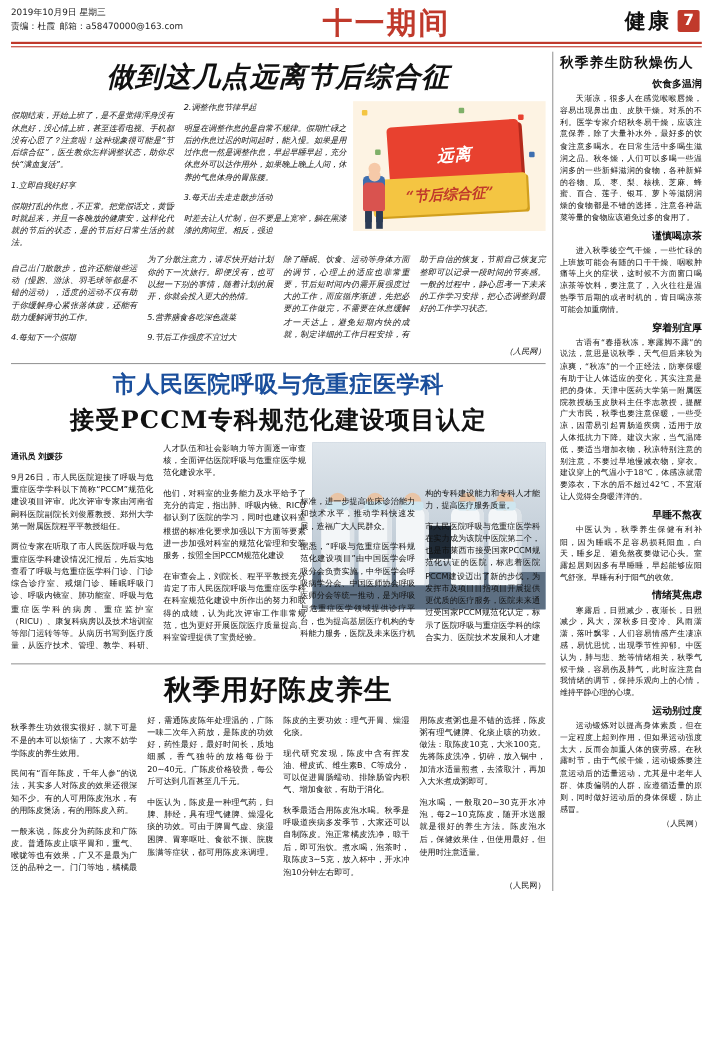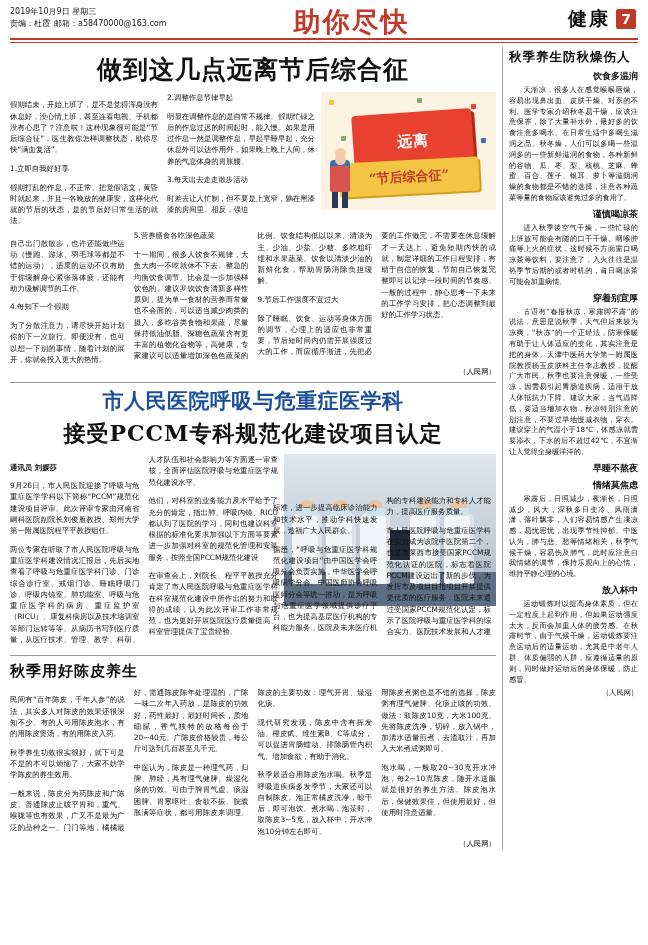--- a/index.html
+++ b/index.html
@@ -47,29 +47,29 @@
     font-size:25px; font-weight:bold; letter-spacing:1px;
     margin: 6px 0 6px 0;
   }
   .headline-2 {
     text-align:center;
     font-family:"DejaVu Serif","Liberation Serif",serif;
     font-size:21px; font-weight:bold; color:#1b4f9c; letter-spacing:0.5px;
     margin-bottom:4px;
   }
   .headline-3 {
-    text-align:left;
+    text-align:center;
     font-family:Liberation Sans, sans-serif;
-    font-size:15px; font-weight:bold; letter-spacing:1px;
+    font-size:25px; font-weight:bold; letter-spacing:1px;
     margin: 6px 0 6px 0;
   }
   .sign { text-align:right; font-size:7.4px; margin-top:2px; }
 
   
-  .art1 { position:relative; }
+  .art1 { position:relative;font-style:italic; }
   .illus {
     float: none;
     position:absolute; right:0; top:0;
     width: 175px; height: 118px;
     background:#fdf3e3;
     overflow:hidden;
   }
   .illus .burst {
     position:absolute; left:32px; top:20px; width:120px; height:58px;
     background:#e8412f; border-radius:4px;
@@ -142,21 +142,21 @@
     <div class="mast-left">
       <div class="row">
         <span>2019年10月9日 星期三</span>
       </div>
       <div class="row">
         <span>责编：杜霞</span>
         <span>邮箱：a58470000@163.com</span>
       </div>
     </div>
     <div class="mast-mid">
-      <div class="mast-title">助你尽快</div>
+      <div class="mast-title">十一期间</div>
     </div>
     <div class="mast-right">
       <div class="sec">健康</div>
       <div class="pagenum">7</div>
     </div>
   </div>
   <div class="mast-rule2"></div>
 
   <div class="body-wrap">
 
@@ -209,21 +209,20 @@
           <div style="position:absolute; left:314px; top:0; width:175px; font-size:7.4px; line-height:1.52; text-align:justify;">
             <div style="height:118px"></div>
           </div>
         </div>
 
         <div style="columns:4; column-gap:9px; font-size:7.4px; line-height:1.52; text-align:justify; margin-top:2px;">
           <p>自己出门散散步，也许还能做些运动（慢跑、游泳、羽毛球等都是不错的运动），适度的运动不仅有助于你缓解身心紧张落体疲，还能有助力缓解调节的工作。</p>
           <p class="b">4.每知下一个假期</p>
           <p>为了分散注意力，请尽快开始计划你的下一次旅行。即便没有，也可以想一下别的事情，随着计划的展开，你就会投入更大的热情。</p>
           <p class="b">5.营养膳食各吃深色蔬菜</p>
-          <p>十一期间，很多人饮食不规律，大鱼大肉一不吃就休不下去。整急的均衡饮食调节。比会是一步加强样饮色的。建议罗饮饮食清新多样性原则，提为单一食材的营养而常量也不会面的，可以适当减少肉类的摄入，多吃谷类食物和果蔬，尽量保持低油低脂、深糖色蔬菜含有更丰富的植物化合物等，高健康，专家建议可以适量增加深色色蔬菜的比例。饮食结构低以以来、清淡为主、少油、少盐、少糖、多吃粗纤维和水果蔬菜。饮食以清淡少油的新鲜化食，帮助胃肠消除负担缓解。</p>
           <p class="b">9.节后工作强度不宜过大</p>
           <p>除了睡眠、饮食、运动等身体方面的调节，心理上的适应也非常重要，节后短时间内仍需开展强度过大的工作，而应循序渐进，先把必要的工作做完，不需要在休息缓解才一天达上，避免短期内快的成就，制定详细的工作日程安排，有助于自信的恢复，节前自己恢复完整即可以记录一段时间的节奏感。一般的过程中，静心思考一下未来的工作学习安排，把心态调整到最好的工作学习状态。</p>
         </div>
         <div class="sign">（人民网）</div>
       </div>
 
       <div class="divider"></div>
 
       <div>
         <div class="headline-2">市人民医院呼吸与危重症医学科</div>
@@ -270,22 +269,22 @@
           <p>据悉，“呼吸与危重症医学科规范化建设项目”由中国医学会呼吸分会负责实施，中华医学会呼吸病学分会、中国医师协会呼吸医师分会等统一推动，是为呼吸与危重症医学领域提供诊疗平台，也为提高基层医疗机构的专科能力服务，医院及未来医疗机构的专科建设能力和专科人才能力，提高医疗服务质量。</p>
           <p>市人民医院呼吸与危重症医学科在实力成为该院中医院第二个，也是市莱西市接受国家PCCM规范化认证的医院，标志着医院PCCM建设迈出了新的步伐，为发挥市及项目目指项目开展提供更优质的医疗服务，医院未来通过受国家PCCM规范化认定，标示了医院呼吸与重症医学科的综合实力、医院技术发展和人才建设得到专家的认可，本人民医院将以此次专科建设认定为契机，以医技术为学科建设、发展人才培养、注重临床技术创新等工作，营造优秀的科室文化，打造全科品牌，不断提供优质的医疗服务水平。</p>
         </div>
       </div>
 
       <div class="divider" style="margin-top:-140px"></div>
 
       <div>
         <div class="headline-3">秋季用好陈皮养生</div>
         <div style="columns:4; column-gap:9px; font-size:7.4px; line-height:1.52; text-align:justify;">
+          <p>秋季养生功效很实很好，就下可是不是的本可以烦恼了，大家不妨学学陈皮的养生效用。</p>
           <p>民间有“百年陈皮，千年人参”的说法，其实多人对陈皮的效果还很深知不少。有的人可用陈皮泡水，有的用陈皮煲汤，有的用陈皮入药。</p>
-          <p>秋季养生功效很实很好，就下可是不是的本可以烦恼了，大家不妨学学陈皮的养生效用。</p>
           <p>一般来说，陈皮分为药陈皮和广陈皮。普通陈皮止咳平胃和，重气、喉咙等也有效果，广又不是最为广泛的品种之一。门门等地，橘橘最好，需通陈皮陈年处理温的，广陈一味二次年入药放，是陈皮的功效好，药性最好，最好时间长，质地细腻，香气独特的放格每份于20~40元。广陈皮价格较贵，每公斤可达到几百甚至几千元。</p>
           <p>中医认为，陈皮是一种理气药，归脾、肺经，具有理气健脾、燥湿化痰的功效。可由于脾胃气虚、痰湿困脾、胃寒呕吐、食欲不振、脘腹胀满等症状，都可用陈皮来调理。陈皮的主要功效：理气开胃、燥湿化痰。</p>
           <p>现代研究发现，陈皮中含有挥发油、橙皮甙、维生素B、C等成分，可以促进胃肠蠕动、排除肠管内积气、增加食欲，有助于消化。</p>
           <p>秋季最适合用陈皮泡水喝。秋季是呼吸道疾病多发季节，大家还可以自制陈皮。泡正常橘皮洗净，晾干后，即可泡饮。煮水喝，泡茶时，取陈皮3~5克，放入杯中，开水冲泡10分钟左右即可。</p>
           <p>用陈皮煮粥也是不错的选择，陈皮粥有理气健脾、化痰止咳的功效。做法：取陈皮10克，大米100克。先将陈皮洗净，切碎，放入锅中，加清水适量煎煮，去渣取汁，再加入大米煮成粥即可。</p>
           <p>泡水喝，一般取20~30克开水冲泡，每2~10克陈皮，随开水送服就是很好的养生方法。陈皮泡水后，保健效果佳，但使用最好，但使用时注意适量。</p>
         </div>
         <div class="sign">（人民网）</div>
       </div>
 
@@ -303,27 +302,30 @@
       <div class="rc-text">
           <p>进入秋季後空气干燥，一些忙碌的上班族可能会有随的口干干燥、咽喉肿痛等上火的症状，这时候不方面窗口喝凉茶等饮料，要注意了，入火往往是温热季节后期的或者时机的，肯日喝凉茶可能会加重病情。</p>
         </div>
 
       <div class="rc-sub">穿着别宜厚</div>
       <div class="rc-text">
           <p>古语有“春捂秋冻，寒露脚不露”的说法，意思是说秋季，天气但后来较为凉爽，“秋冻”的一个正经法，防寒保暖有助于让人体适应的变化，其实注意是把的身体。天津中医药大学第一附属医院教授杨玉皮肤科主任李志教授，提醒广大市民，秋季也要注意保暖，一些受凉，因需易引起胃肠道疾病，适用于放人体抵抗力下降。建议大家，当气温降低，要适当增加衣物，秋凉特别注意的别注意，不要过早地慢减衣物，穿衣。建议穿上的气温小于18℃，体感凉就需要添衣，下水的后不超过42℃，不宜渐让人觉得全身暖洋洋的。</p>
         </div>
 
       <div class="rc-sub">早睡不熬夜</div>
+      <div class="rc-text">
+          <p>中医认为，秋季养生保健有利补阳，因为睡眠不足容易损耗阳血，白天，睡乡足、避免熬夜要做记心头。室露起居则因多有早睡睡，早起能够应阳气舒张。早睡有利于阳气的收敛。</p>
+        </div>
 
       <div class="rc-sub">情绪莫焦虑</div>
       <div class="rc-text">
           <p>寒露后，日照减少，夜渐长，日照减少，风大，深秋多日变冷、风雨潇潇，落叶飘零，人们容易情感产生凄凉感，易忧思忧，出现季节性抑郁。中医认为，肺与悲、愁等情绪相关，秋季气候干燥，容易伤及肺气，此时应注意自我情绪的调节，保持乐观向上的心情，维持平静心理的心境。</p>
         </div>
 
-      <div class="rc-sub">放入杯中</div>
+      <div class="rc-sub">运动别过度</div>
       <div class="rc-text">
           <p>运动锻炼对以提高身体素质，但在一定程度上起到作用，但如果运动强度太大，反而会加重人体的疲劳感。在秋露时节，由于气候干燥，运动锻炼要注意运动后的适量运动，尤其是中老年人群、体质偏弱的人群，应遵循适量的原则，同时做好运动后的身体保暖，防止感冒。</p>
         </div>
 
       <div class="rc-sign">（人民网）</div>
     </div>
 
   </div>
 </div>
 

